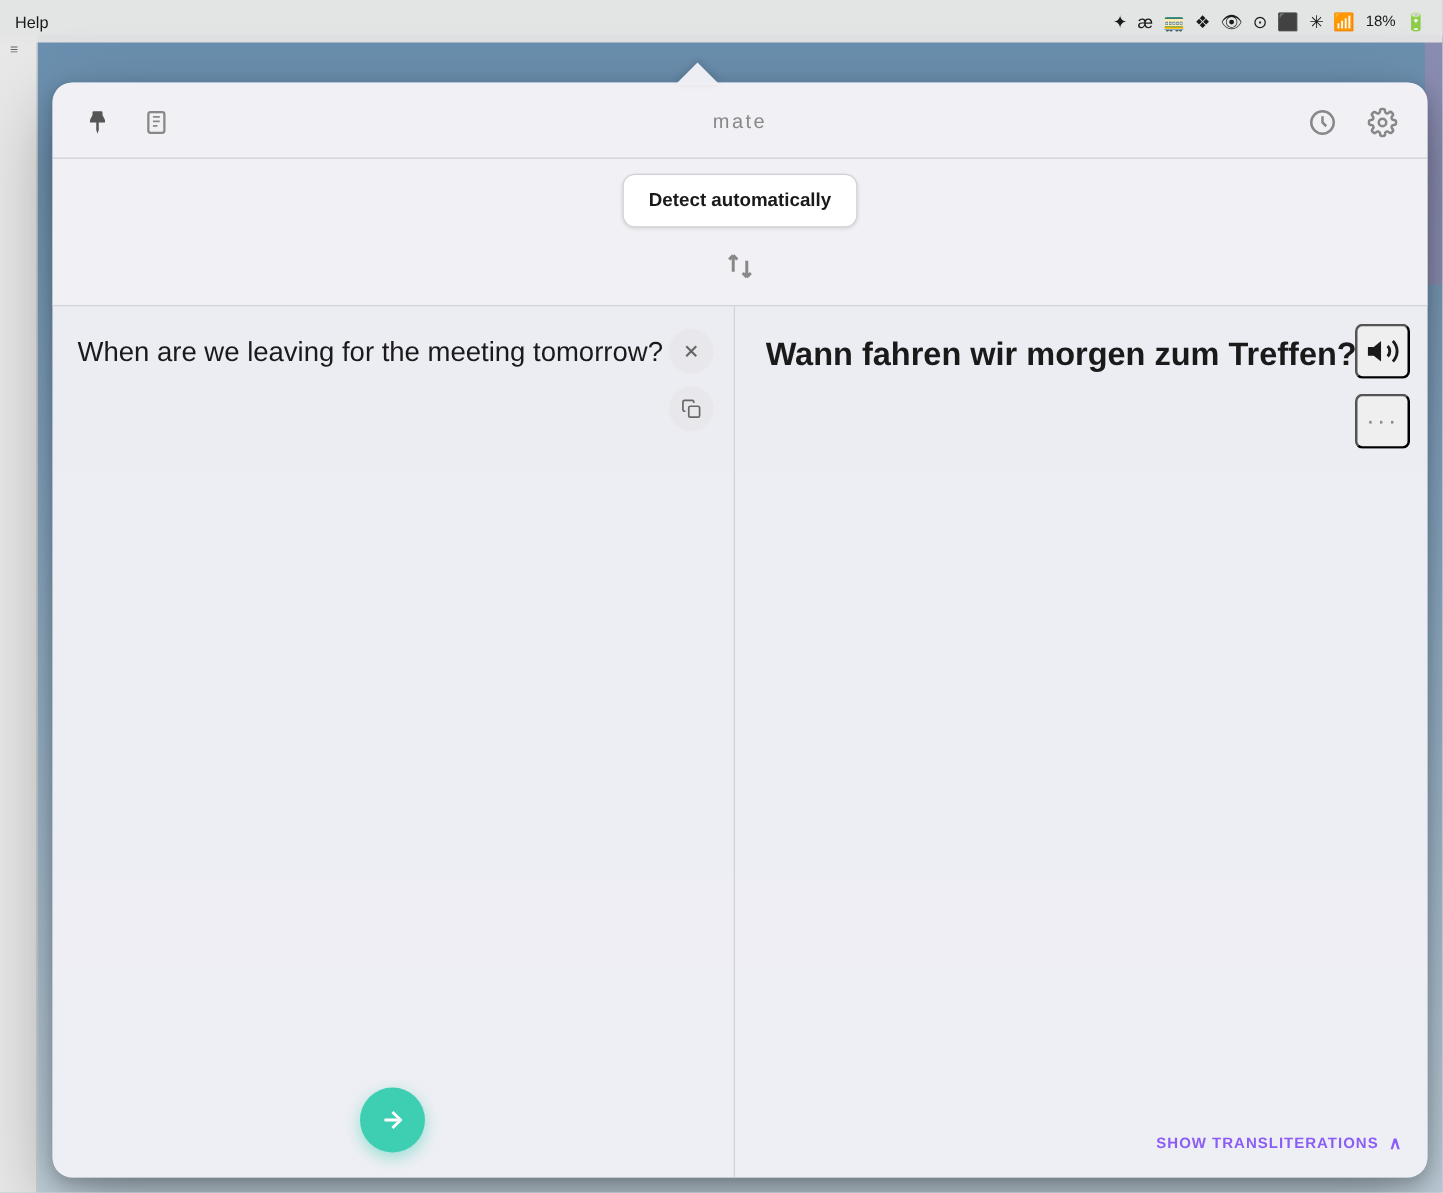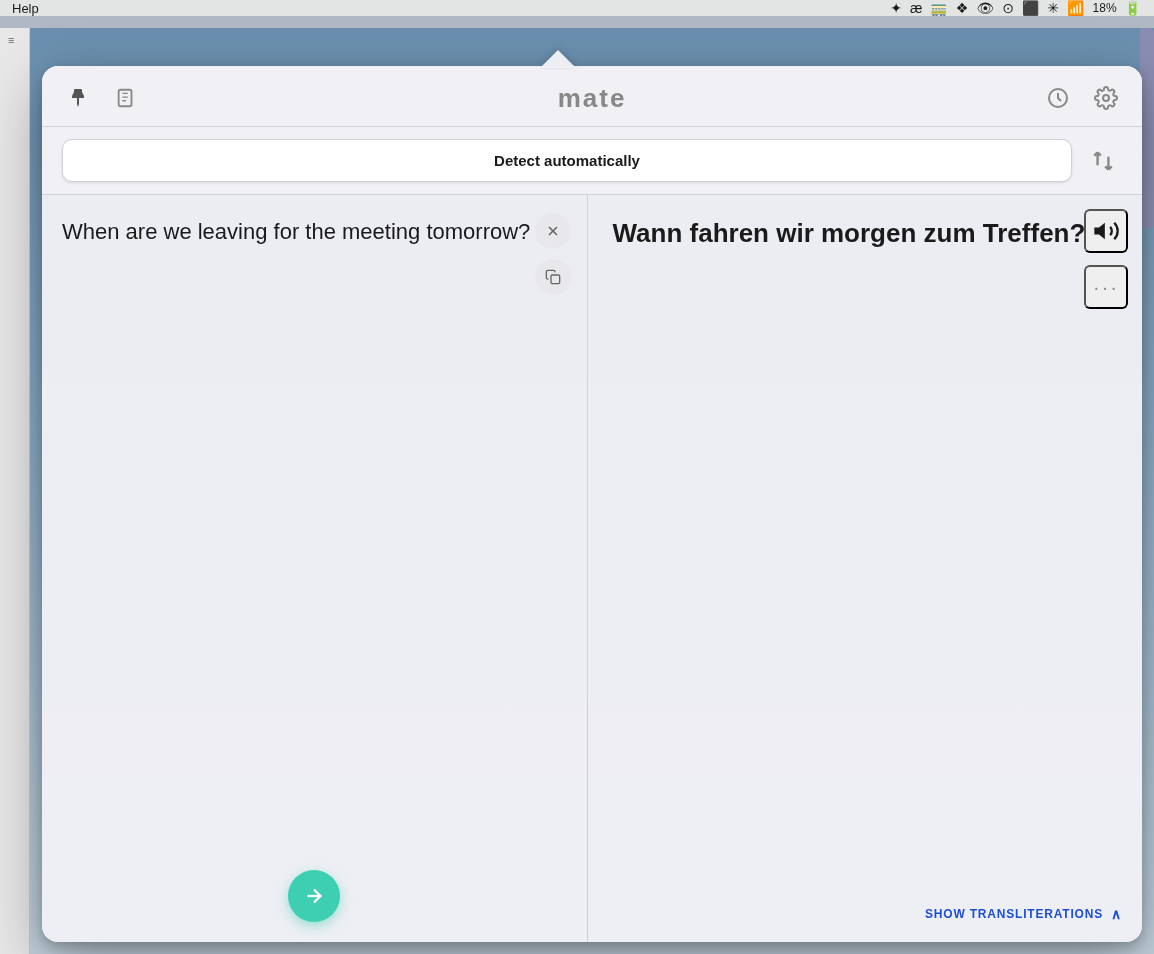--- a/index.html
+++ b/index.html
@@ -9,21 +9,21 @@
       height: 954px;
       background: #b0b8c4;
       font-family: -apple-system, BlinkMacSystemFont, 'Helvetica Neue', sans-serif;
       position: relative;
       overflow: hidden;
     }
 
     
     .menubar {
       width: 100%;
-      height: 16px;
+      height: 34px;
       background: rgba(230,230,230,0.95);
       display: flex;
       align-items: center;
       padding: 0 12px;
       justify-content: space-between;
       position: absolute;
       top: 0;
       left: 0;
       z-index: 100;
     }
@@ -116,23 +116,23 @@
     }
     .header-left-icons {
       display: flex;
       gap: 16px;
       align-items: center;
     }
     .header-center {
       position: absolute;
       left: 50%;
       transform: translateX(-50%);
-      font-size: 26px;
+      font-size: 16px;
       color: #888;
-      font-weight: 700;
+      font-weight: 400;
       letter-spacing: 2px;
     }
     .header-right-icons {
       margin-left: auto;
       display: flex;
       gap: 16px;
       align-items: center;
     }
     .icon-btn {
       cursor: pointer;
@@ -153,20 +153,21 @@
 
     
     .lang-bar {
       display: flex;
       align-items: center;
       padding: 12px 20px;
       gap: 12px;
       background: rgba(240,240,245,0.97);
       border-bottom: 1px solid #d0d0d5;
       flex-shrink: 0;
+      flex-direction: column;
     }
     .lang-btn {
       flex: 1;
       background: white;
       border: 1px solid #d0d0d5;
       border-radius: 10px;
       padding: 12px 20px;
       font-size: 15px;
       font-weight: 600;
       color: #1a1a1a;
@@ -293,21 +294,21 @@
 
     .show-transliterations {
       position: absolute;
       bottom: 20px;
       right: 20px;
       display: flex;
       align-items: center;
       gap: 8px;
       font-size: 12px;
       font-weight: 600;
-      color: #1d4ed8;
+      color: #8b5cf6;
       letter-spacing: 0.8px;
       text-transform: uppercase;
       cursor: pointer;
     }
     .chevron-up {
       font-size: 14px;
     }
 
     
     .right-edge {

